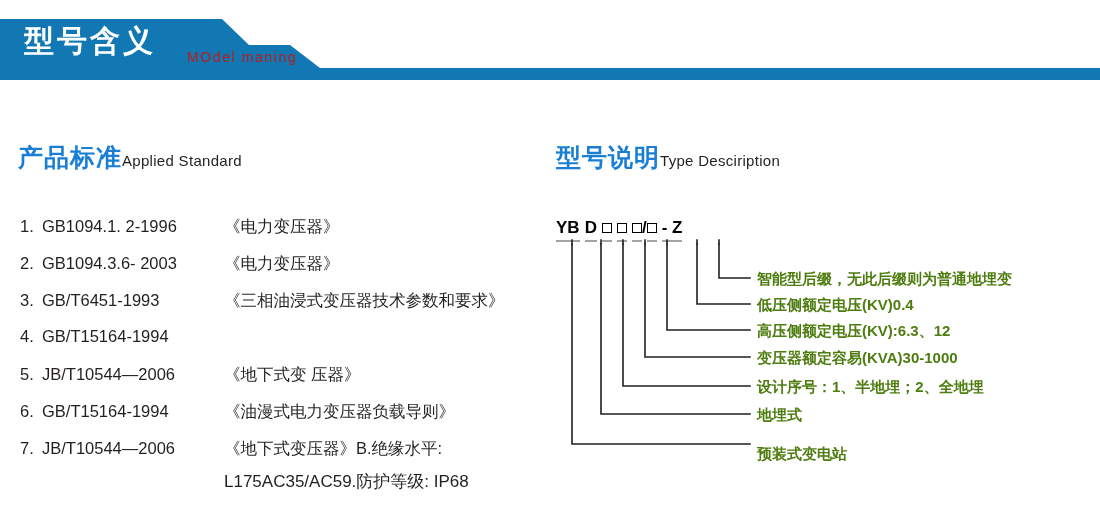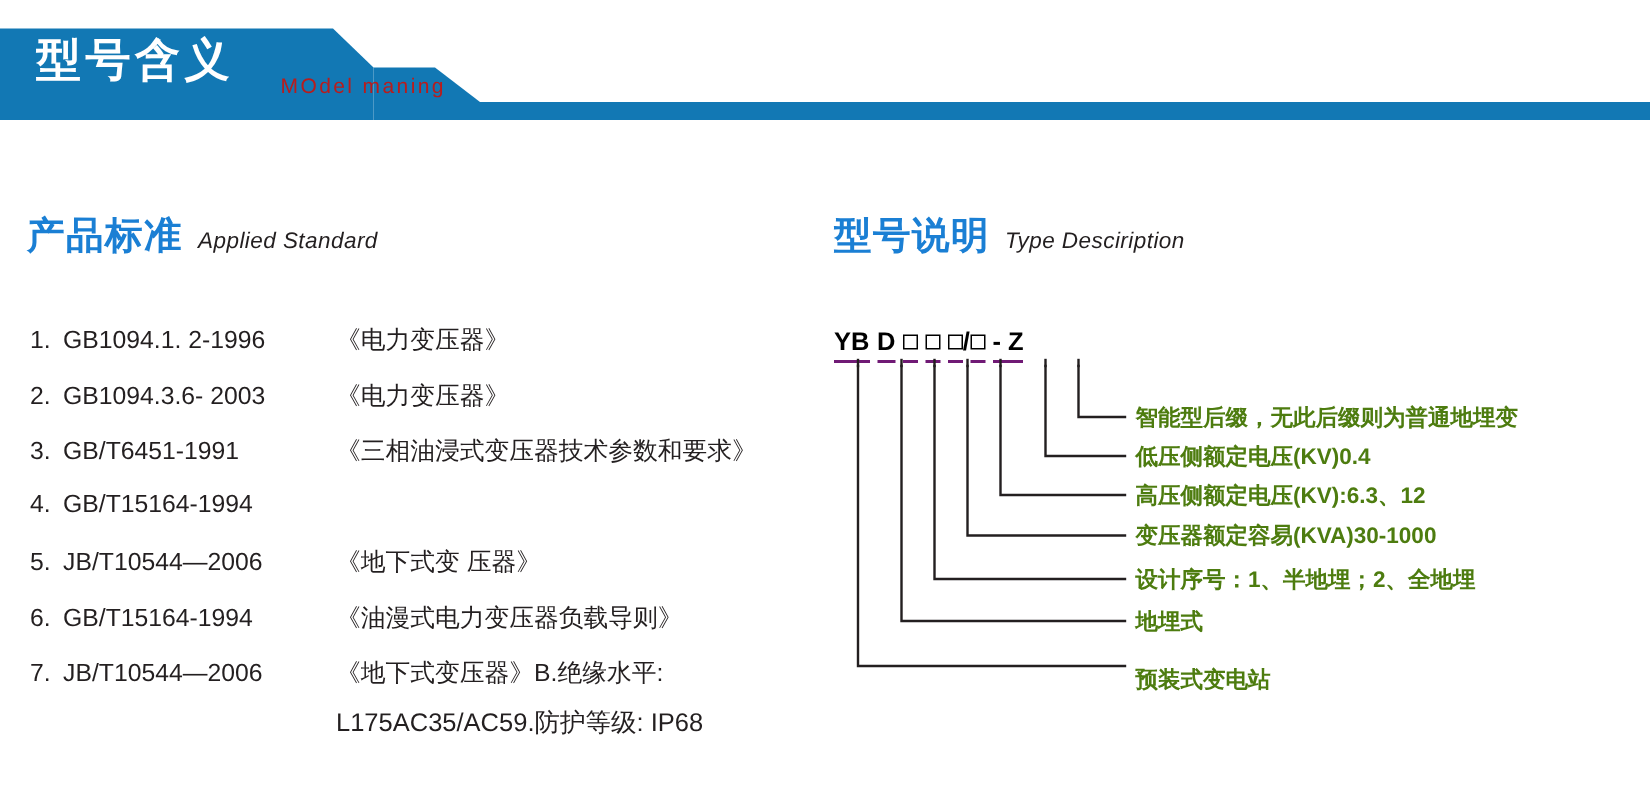--- a/index.html
+++ b/index.html
@@ -55,22 +55,20 @@
   .sec-head .cn {
     font-size: 25px;
     font-weight: bold;
     color: #1a7fd4;
     letter-spacing: 1px;
   }
   .sec-head .en {
     font-size: 15px;
     color: #231f20;
     letter-spacing: 0.3px;
-    margin-left: 10px;
-    font-style: italic;
   }
   #std-head { left: 18px; top: 145px; }
   #type-head { left: 556px; top: 145px; }
 
   
   .std-list {
     position: absolute;
     left: 20px;
     top: 216px;
     width: 540px;
@@ -108,21 +106,21 @@
     top: 218px;
     height: 24px;
     white-space: nowrap;
     font-size: 17px;
     font-weight: bold;
     color: #000000;
     line-height: 20px;
   }
   .code-seg {
     display: inline-block;
-    border-bottom: 2px solid #701a75;
+    border-bottom: 2px solid #a3a3a3;
     padding: 0 0 2px 0;
     vertical-align: top;
   }
   .code-gap { display: inline-block; width: 5px; }
   .box {
     display: inline-block;
     width: 10px;
     height: 10px;
     border: 1.6px solid #000;
     box-sizing: border-box;
@@ -181,21 +179,21 @@
     <span class="std-code">GB1094.1. 2-1996</span>
     <span class="std-name">《电力变压器》</span>
   </div>
   <div class="std-row">
     <span class="std-num">2.</span>
     <span class="std-code">GB1094.3.6- 2003</span>
     <span class="std-name">《电力变压器》</span>
   </div>
   <div class="std-row">
     <span class="std-num">3.</span>
-    <span class="std-code">GB/T6451-1991</span>
+    <span class="std-code">GB/T6451-1993</span>
     <span class="std-name">《三相油浸式变压器技术参数和要求》</span>
   </div>
   <div class="std-row">
     <span class="std-num">4.</span>
     <span class="std-code">GB/T15164-1994</span>
   </div>
   <div class="std-row">
     <span class="std-num">5.</span>
     <span class="std-code">JB/T10544—2006</span>
     <span class="std-name">《地下式变 压器》</span>

